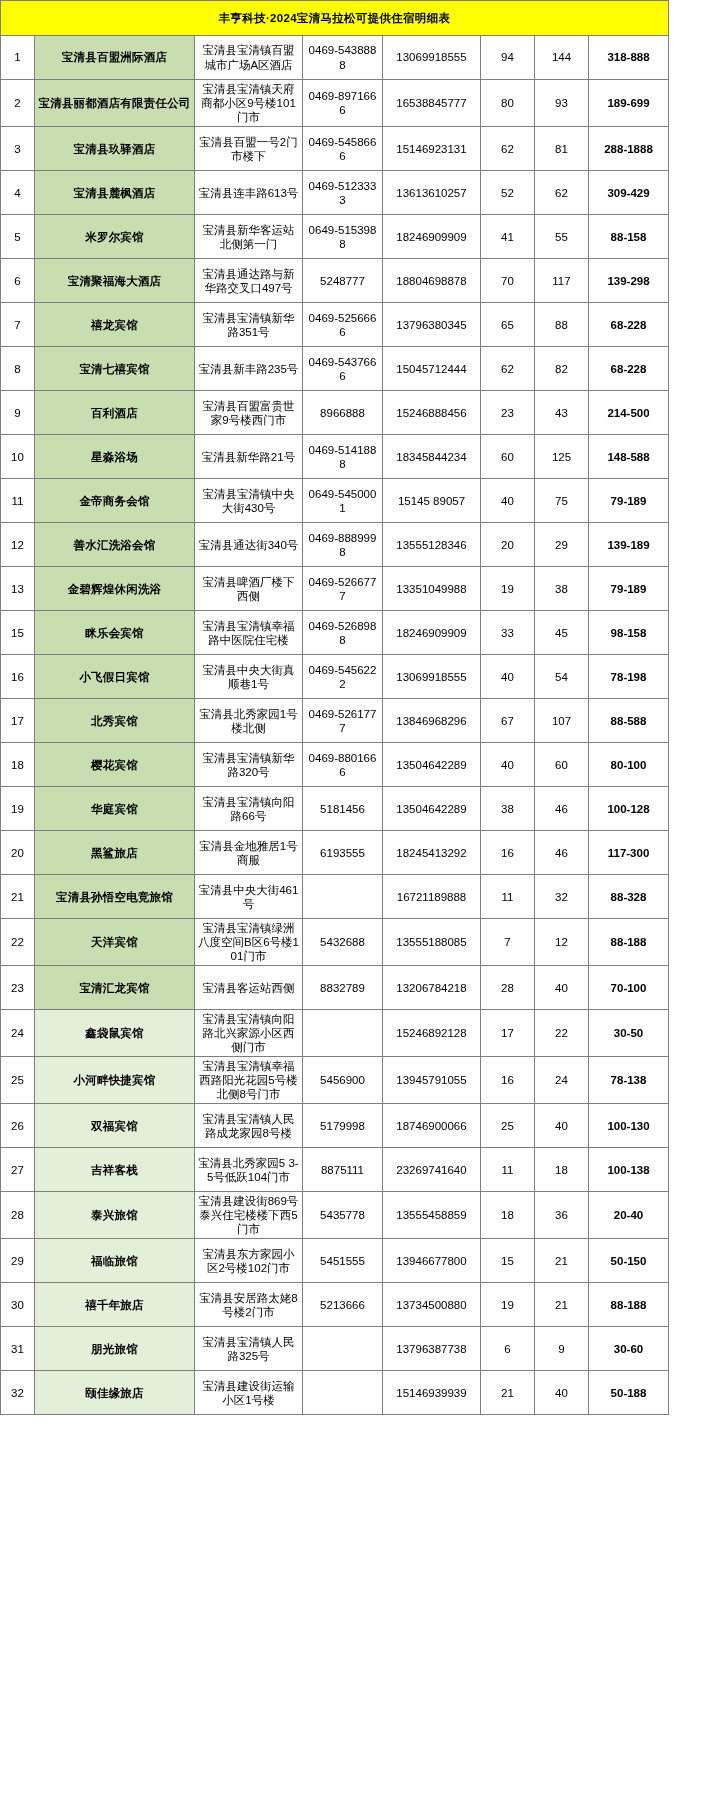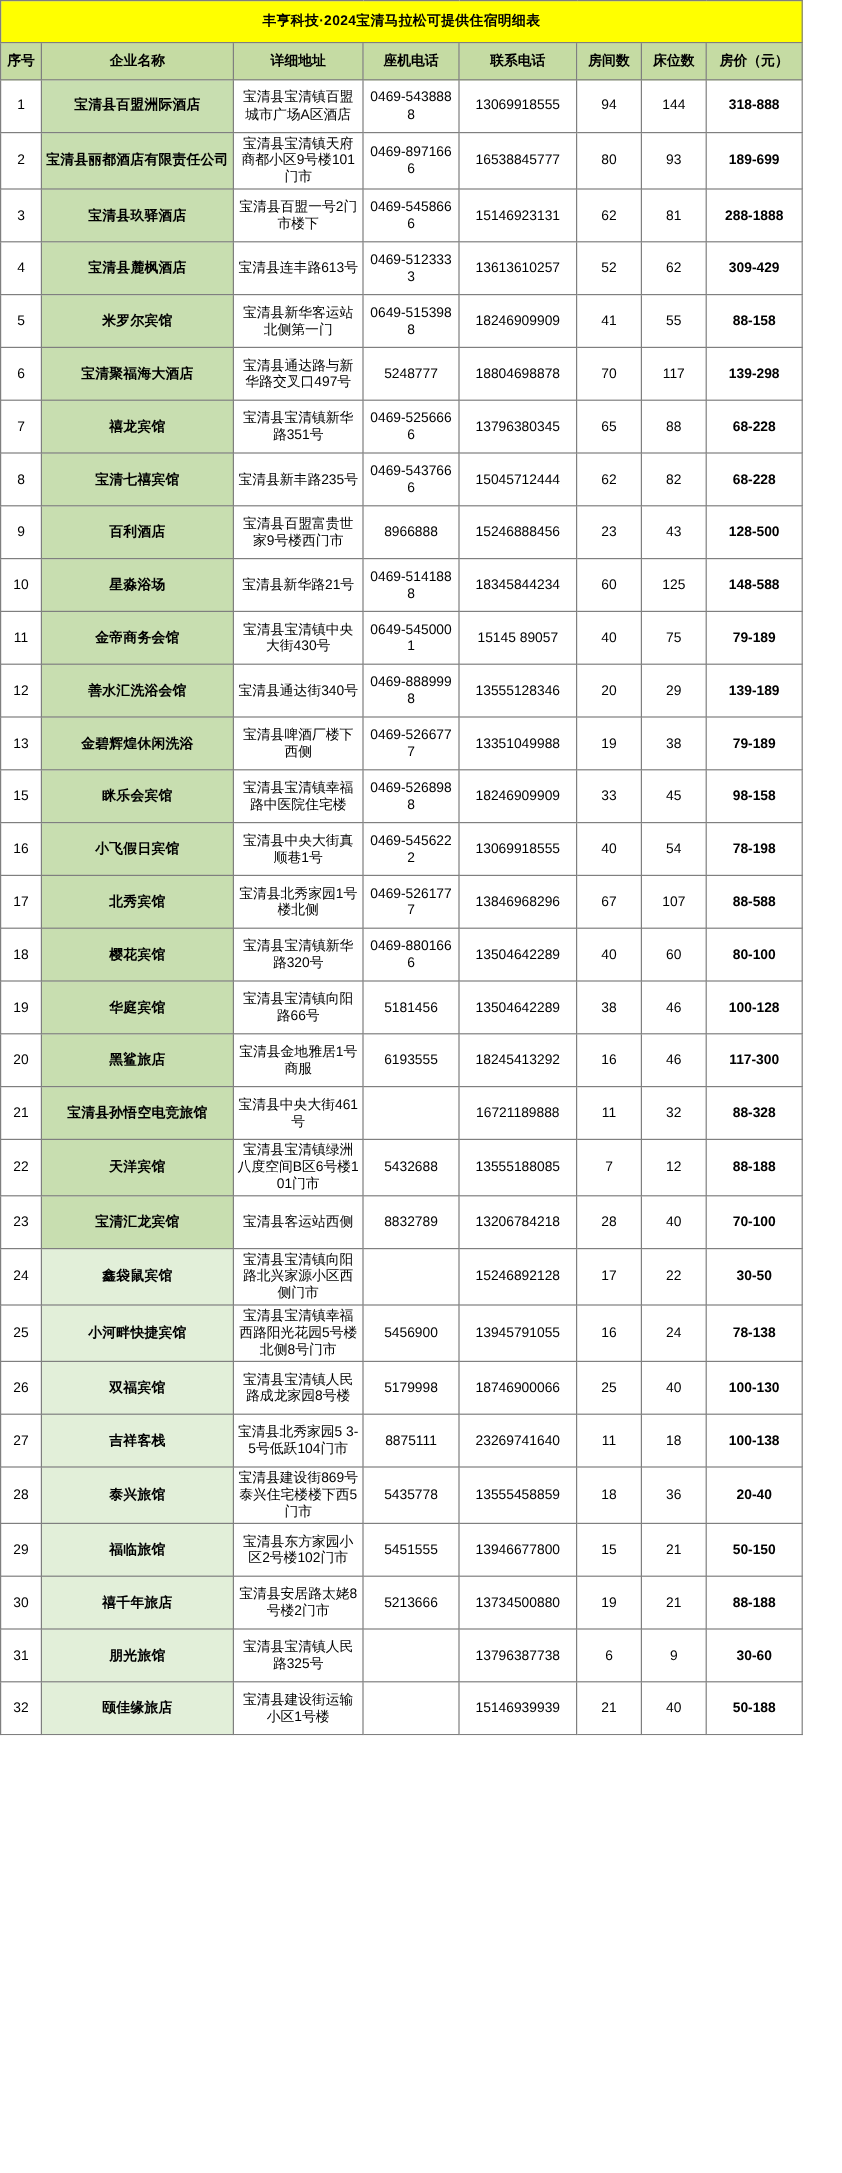--- a/index.html
+++ b/index.html
@@ -95,30 +95,20 @@
         <col class="col-tel">
       <col class="col-phone">
         <col class="col-rooms">
         <col class="col-beds">
         <col class="col-price">
     </colgroup>
     <tbody id="table-body">
       <tr>
         <td class="title-cell" colspan="8">丰亨科技·2024宝清马拉松可提供住宿明细表</td>
       </tr>
-      <tr class="hdr">
-        <td>序号</td>
-        <td>企业名称</td>
-        <td>详细地址</td>
-        <td>座机电话</td>
-        <td>联系电话</td>
-        <td>房间数</td>
-        <td>床位数</td>
-        <td>房价（元）</td>
-      </tr>
     <tr class="r">
           <td class="idx">1</td>
           <td class="name">宝清县百盟洲际酒店</td>
           <td class="addr">宝清县宝清镇百盟城市广场A区酒店</td>
           <td class="num">0469-5438888</td>
           <td class="num">13069918555</td>
           <td class="num">94</td>
           <td class="num">144</td>
           <td class="price">318-888</td>
         </tr>
@@ -193,21 +183,21 @@
           <td class="price">68-228</td>
         </tr>
         <tr class="r">
           <td class="idx">9</td>
           <td class="name">百利酒店</td>
           <td class="addr">宝清县百盟富贵世家9号楼西门市</td>
           <td class="num">8966888</td>
           <td class="num">15246888456</td>
           <td class="num">23</td>
           <td class="num">43</td>
-          <td class="price">128-500</td>
+          <td class="price">214-500</td>
         </tr>
         <tr class="r">
           <td class="idx">10</td>
           <td class="name">星淼浴场</td>
           <td class="addr">宝清县新华路21号</td>
           <td class="num">0469-5141888</td>
           <td class="num">18345844234</td>
           <td class="num">60</td>
           <td class="num">125</td>
           <td class="price">148-588</td>

